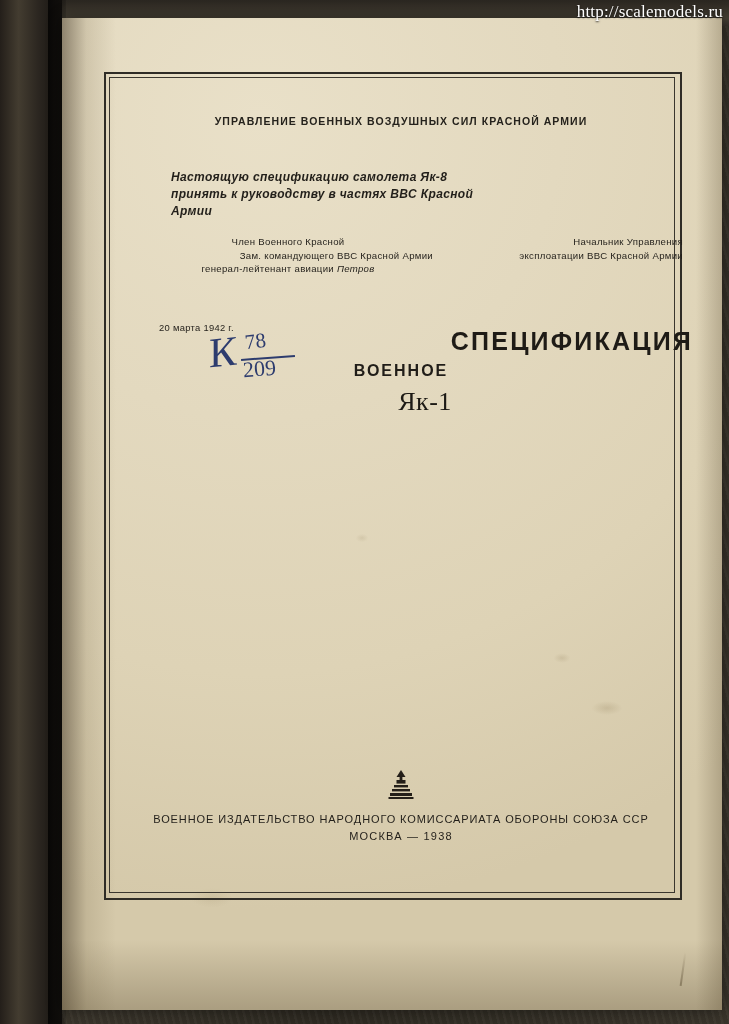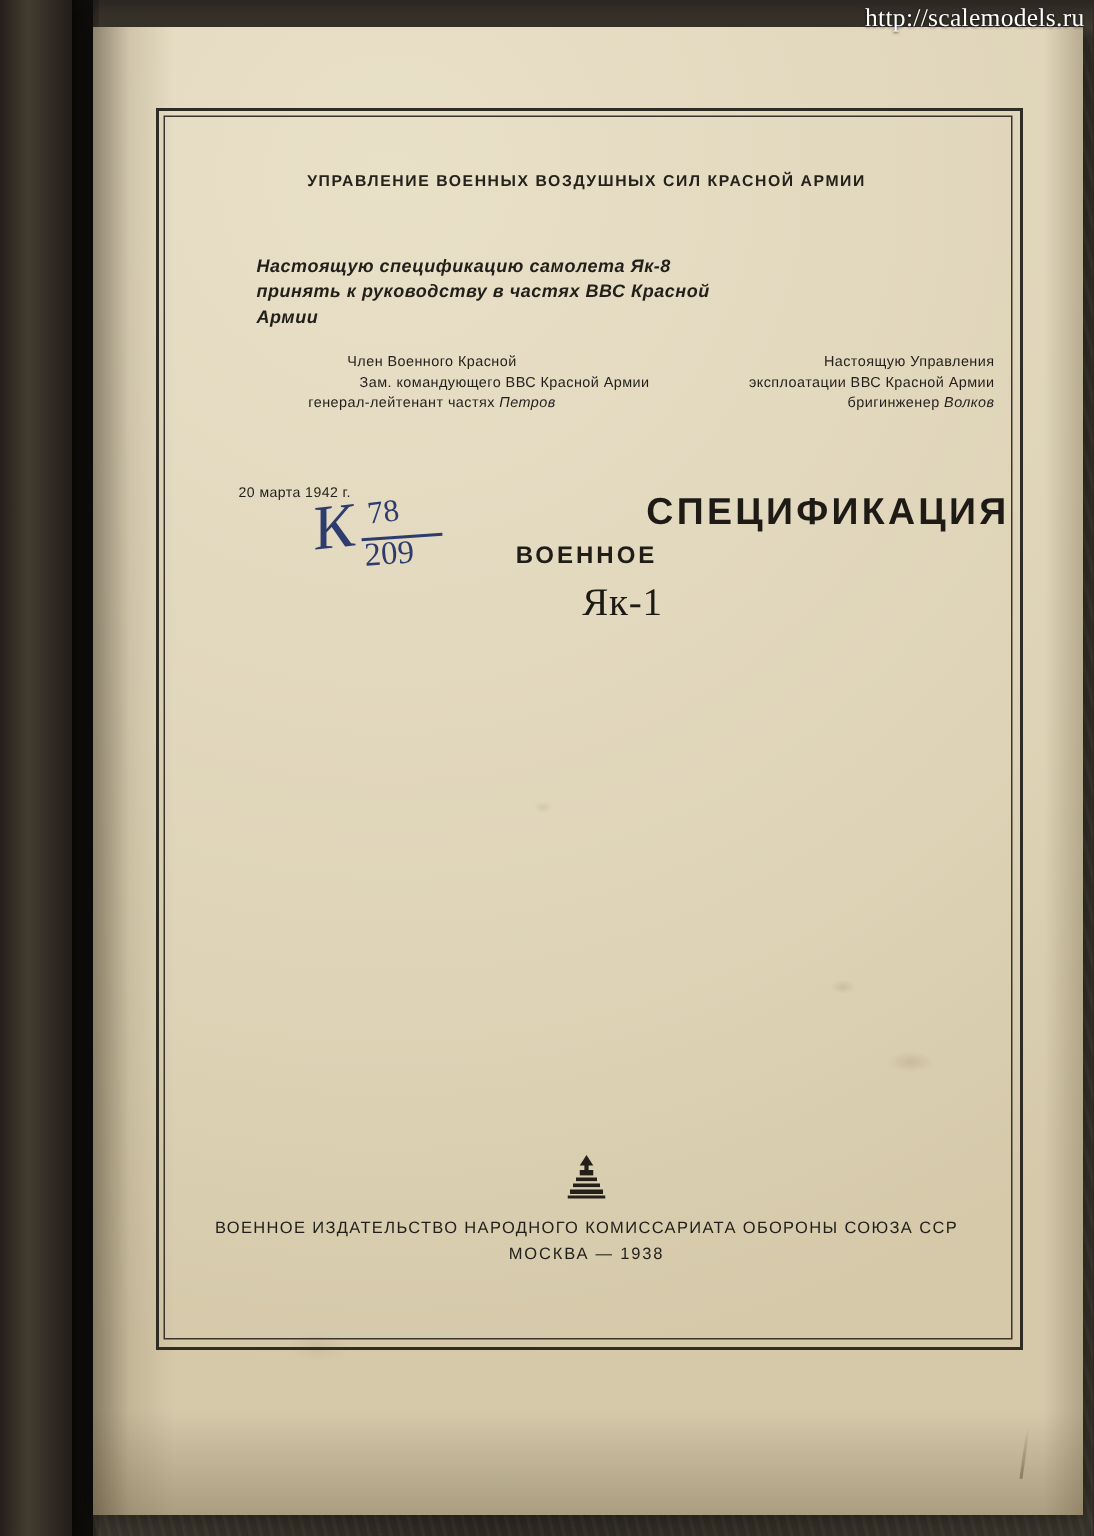--- a/index.html
+++ b/index.html
@@ -96,20 +96,21 @@
     left: 47px; top: 59px;
     width: 564px; height: 814px;
     border: 1px solid #3a362e;
   }
 
   .content {
     position: absolute;
     left: 47px; top: 59px;
     width: 564px; height: 814px;
     color: #221f1a;
+    padding-left: 20px;
   }
 
   .dept-line {
     position: absolute;
     top: 38px; left: 0; width: 100%;
     text-align: center;
     font-size: 10.5px;
     font-weight: bold;
     letter-spacing: 1.05px;
     color: #25221c;
@@ -287,32 +288,28 @@
     <div class="content">
 
       <div class="dept-line">УПРАВЛЕНИЕ ВОЕННЫХ ВОЗДУШНЫХ СИЛ КРАСНОЙ АРМИИ</div>
 
       <div class="order-block">Настоящую спецификацию самолета Як-8 принять к руководству в частях ВВС Красной Армии</div>
 
       <div class="sign-left">
         <span class="l1">Член Военного Красной</span>
         <span class="l2">Зам. командующего ВВС Красной Армии</span>
         <span class="l3">
-          <span>генерал-лейтенант частях</span>
+          <span>генерал-лейтенант авиации</span>
           <span class="name-it">Петров</span>
         </span>
       </div>
 
       <div class="sign-right">
-        <span class="l1">Настоящую Управления</span>
+        <span class="l1">Начальник Управления</span>
         <span class="l2">эксплоатации ВВС Красной Армии</span>
-        <span class="l3">
-          <span>бригинженер</span>
-          <span class="name-it">Волков</span>
-        </span>
       </div>
 
       <div class="date-line">20 марта 1942 г.</div>
 
       <div class="hand-mark">
         <span class="k">К</span>
         <span class="num-top">78</span>
         <span class="bar"></span>
         <span class="num-bot">209</span>
       </div>

